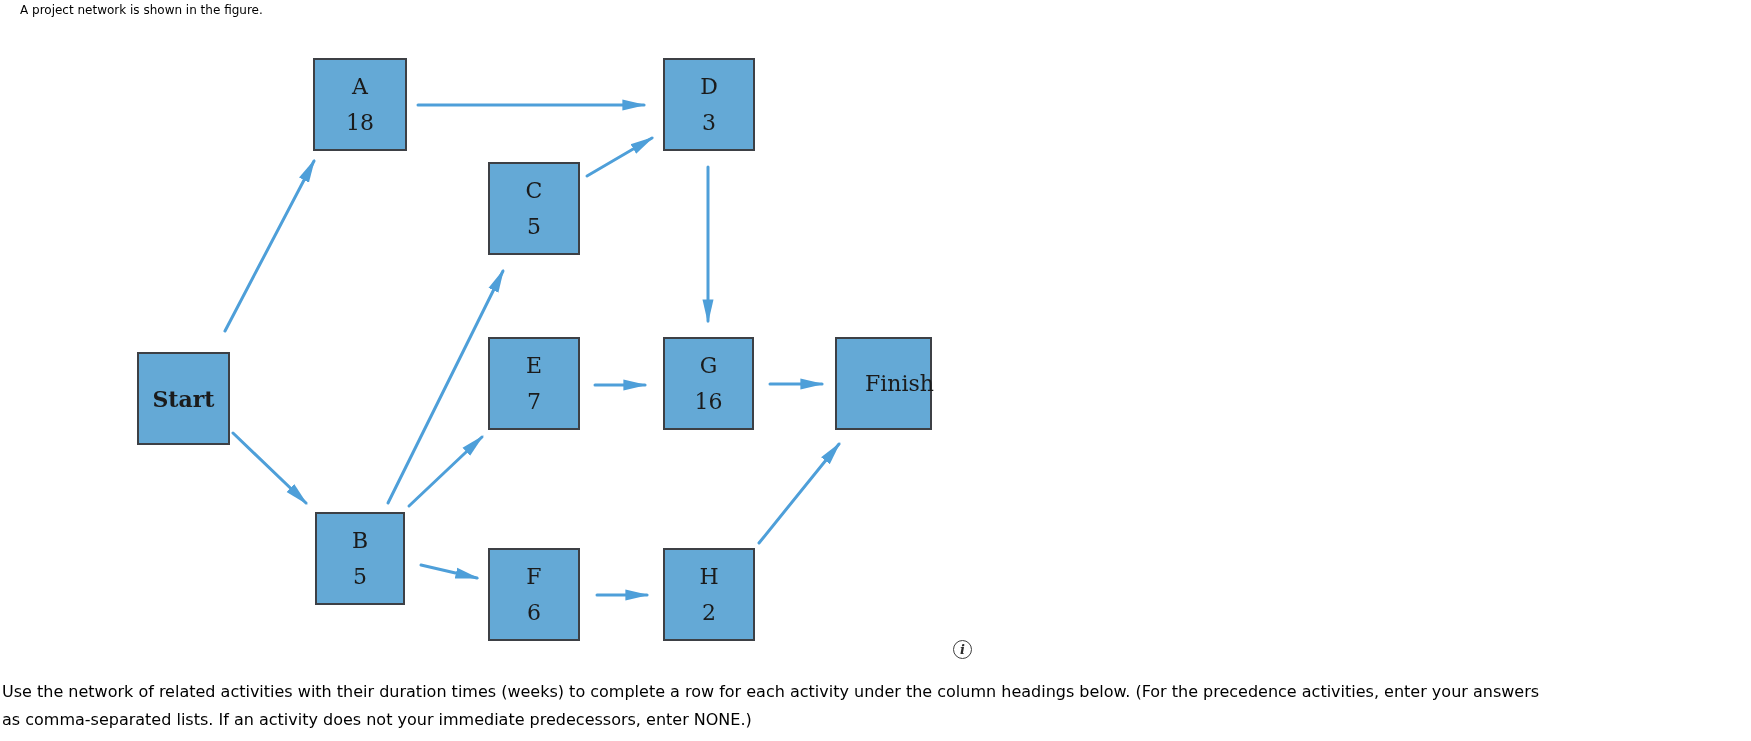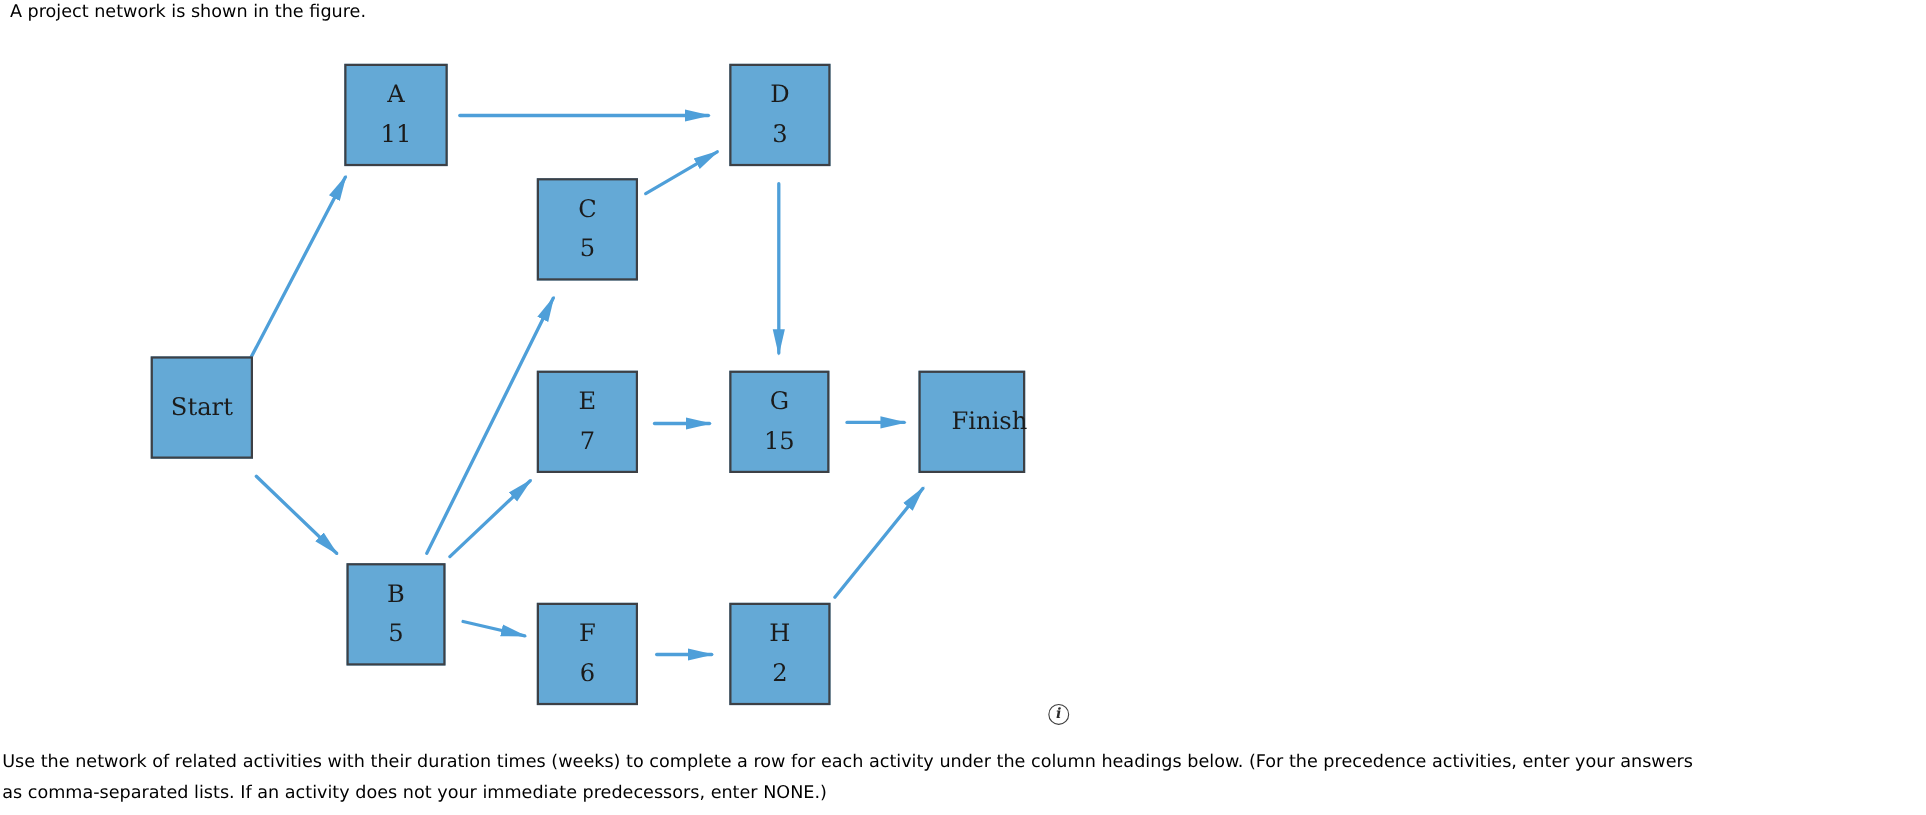--- a/index.html
+++ b/index.html
@@ -10,23 +10,23 @@
   body {
     position: relative;
     width: 1751px;
     height: 741px;
     overflow: hidden;
     font-family: "DejaVu Sans", sans-serif;
     color: #000000;
   }
   .intro-text {
     position: absolute;
-    left: 9px;
+    left: 20px;
     top: -1px;
-    font-size: 16px;
+    font-size: 12px;
     line-height: 22px;
     white-space: nowrap;
   }
   .instructions {
     position: absolute;
     left: 2px;
     top: 678px;
     width: 1745px;
     font-size: 16px;
     line-height: 28px;
@@ -61,21 +61,21 @@
     font-size: 22px;
     color: #1b1b1b;
   }
   .node span {
     display: block;
     line-height: 36px;
     text-align: center;
   }
   .node span:empty { display: none; }
 
-  .n-start  { left: 137px; top: 324px; width: 93px; }
+  .n-start  { left: 137px; top: 352px; width: 93px; font-weight: bold; }
   .n-a      { left: 313px; top: 58px;  width: 94px; }
   .n-b      { left: 315px; top: 512px; width: 90px; }
   .n-c      { left: 488px; top: 162px; }
   .n-d      { left: 663px; top: 58px;  }
   .n-e      { left: 488px; top: 337px; }
   .n-f      { left: 488px; top: 548px; }
   .n-g      { left: 663px; top: 337px; width: 91px; }
   .n-h      { left: 663px; top: 548px; }
   .n-finish { left: 835px; top: 337px; width: 97px; padding-left: 32px; }
 
@@ -124,41 +124,41 @@
   <line x1="759" y1="543" x2="839" y2="444" marker-end="url(#arrow)"></line>
 </svg>
 
 <div class="node n-start">
   <span>Start</span>
 
 </div>
 
 <div class="node n-a">
   <span>A</span>
-  <span>11</span>
+  <span>18</span>
 </div>
 
 <div class="node n-d">
   <span>D</span>
   <span>3</span>
 </div>
 
 <div class="node n-c">
   <span>C</span>
   <span>5</span>
 </div>
 
 <div class="node n-e">
   <span>E</span>
   <span>7</span>
 </div>
 
 <div class="node n-g">
   <span>G</span>
-  <span>15</span>
+  <span>16</span>
 </div>
 
 <div class="node n-finish">
   <span>Finish</span>
 
 </div>
 
 <div class="node n-b">
   <span>B</span>
   <span>5</span>

